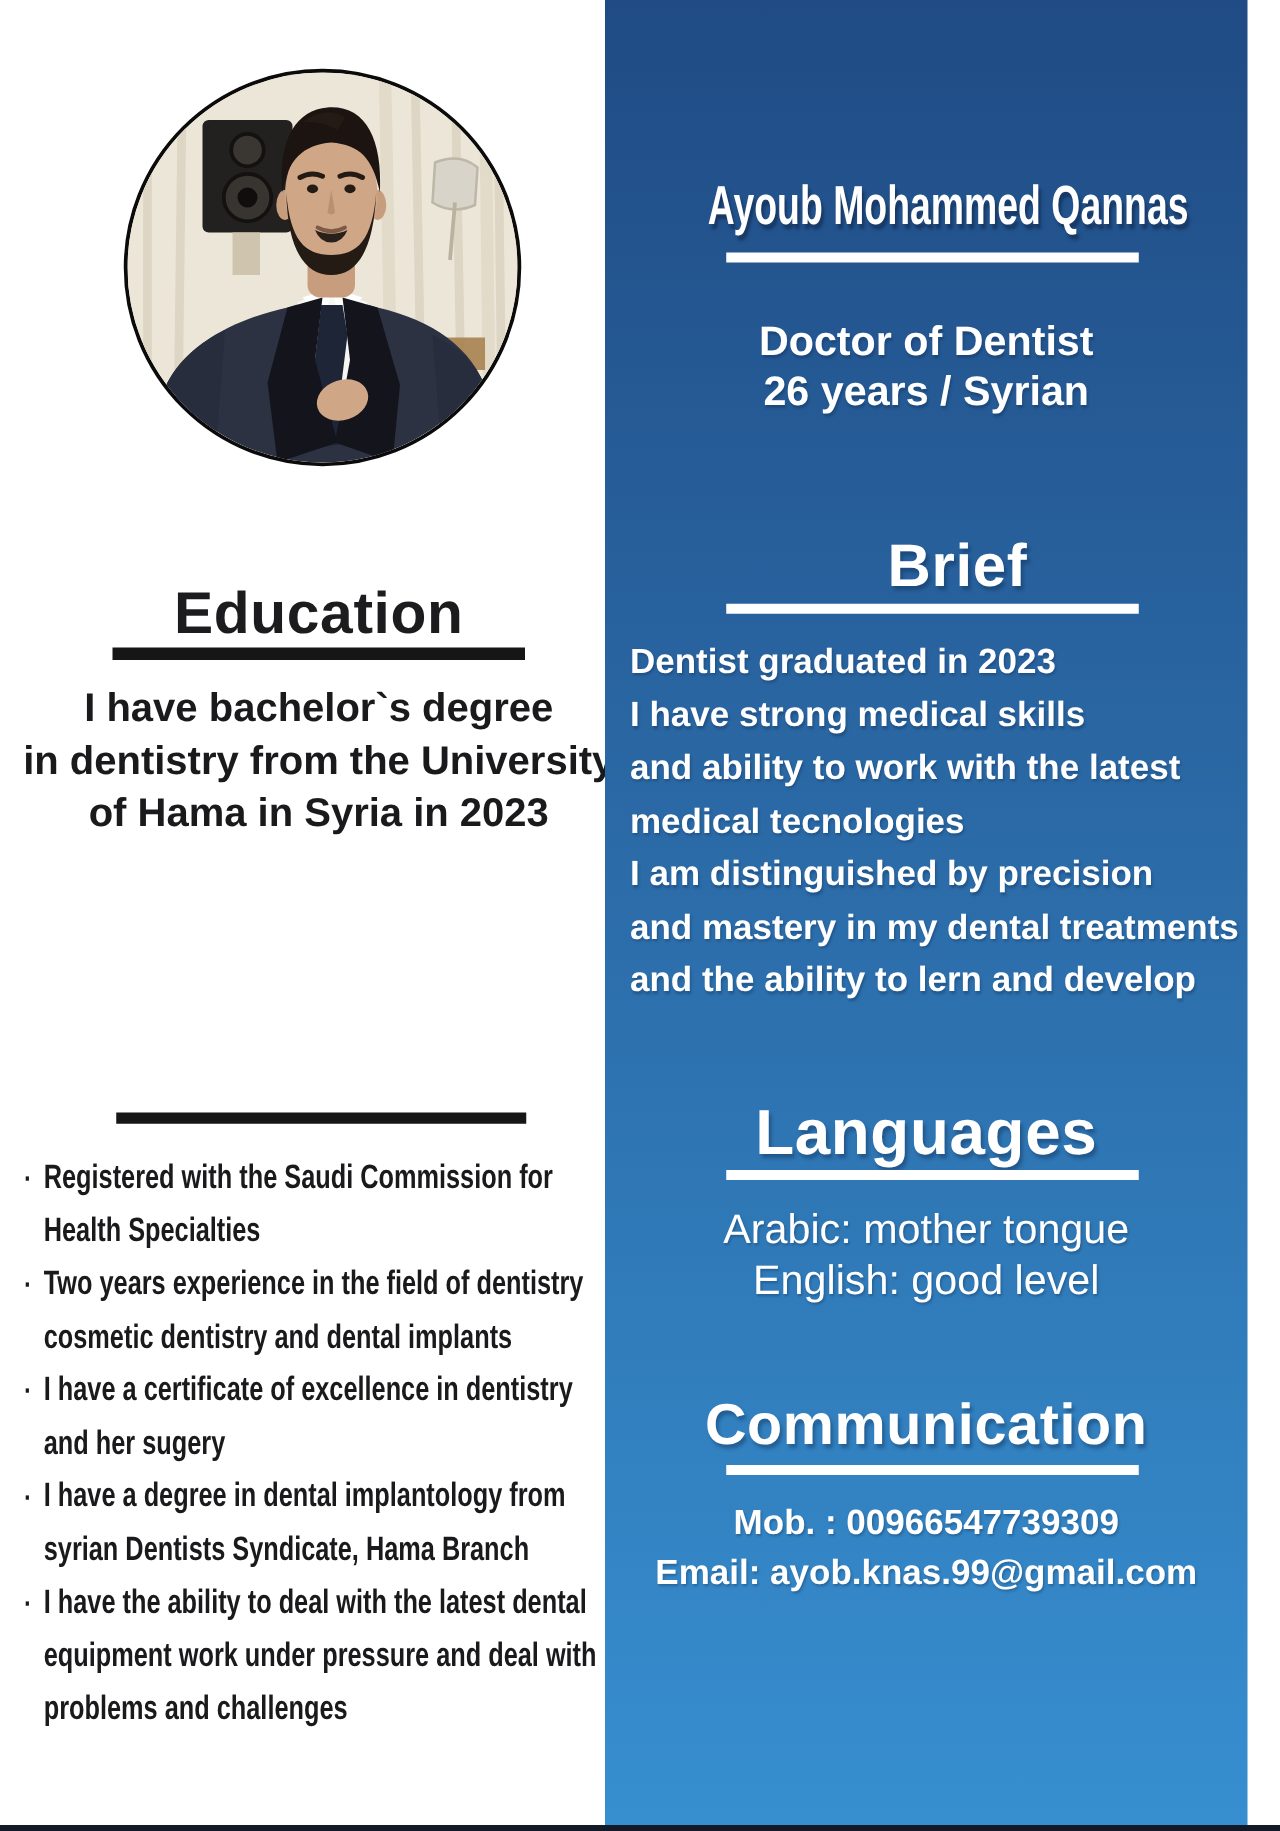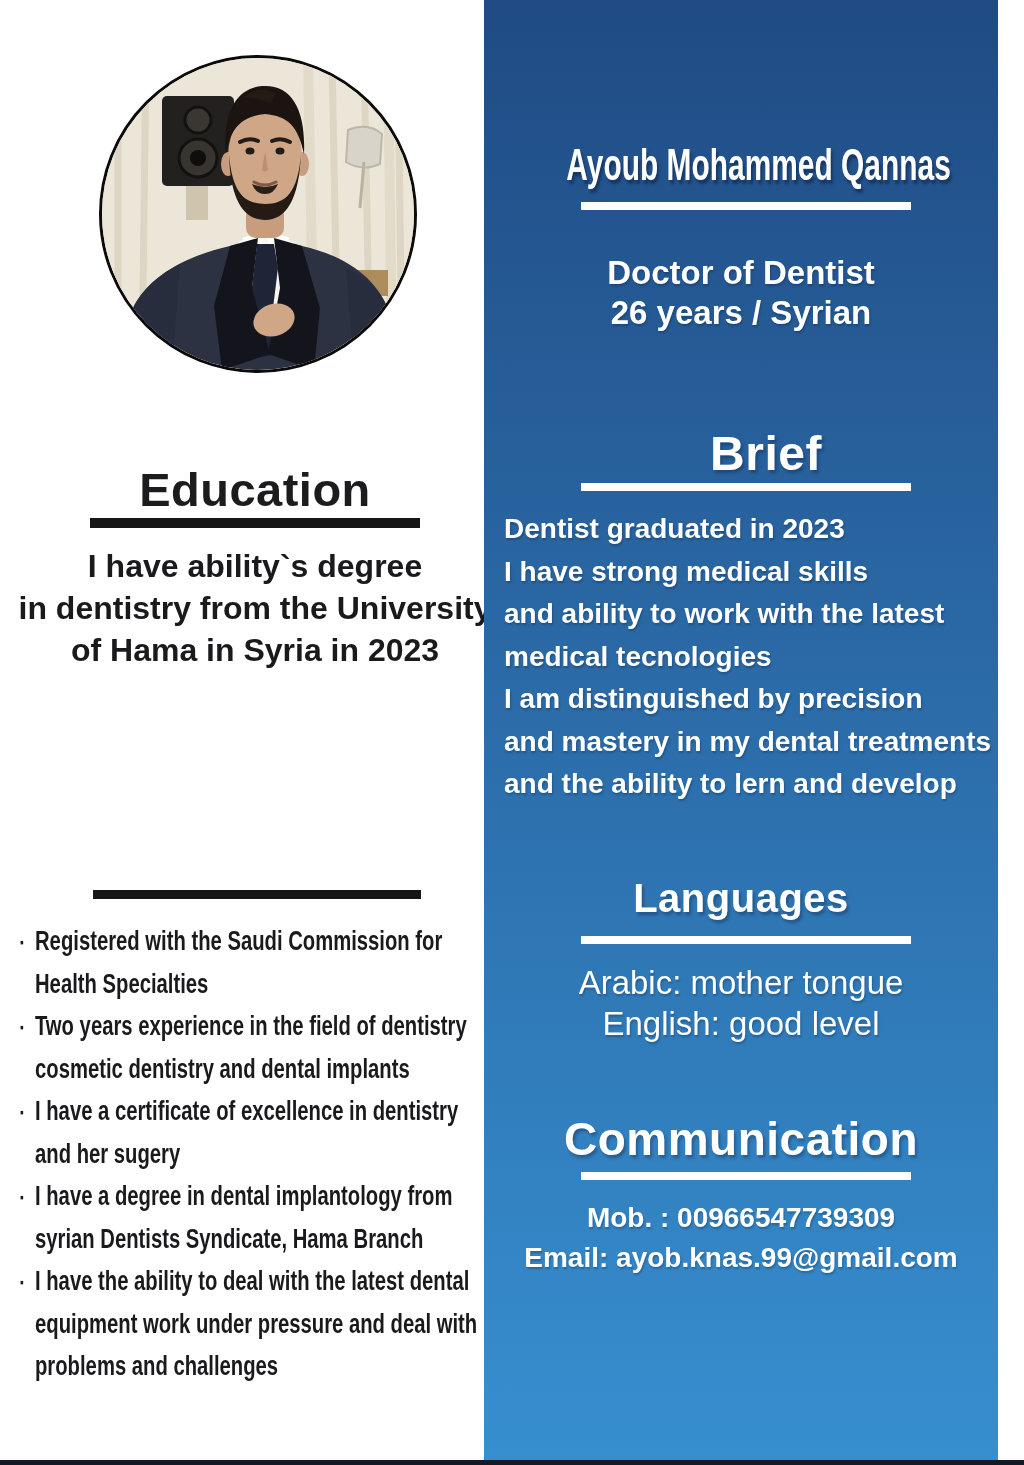--- a/index.html
+++ b/index.html
@@ -201,21 +201,21 @@
       <ellipse cx="148" cy="93" rx="4.5" ry="3.5" fill="#241b15"></ellipse>
       <ellipse cx="178" cy="93" rx="4.5" ry="3.5" fill="#241b15"></ellipse>
       <path d="M163 94 l-3 18 q3 3 6 0 Z" fill="#bb8f70"></path>
     </svg>
   </div>
 
   <div class="abs heading dark" style="left:0; top:462px; width:510px; font-size:47px;">Education</div>
   <div class="rule dark" style="left:90px; top:518px; width:330px; height:10px;"></div>
   <div class="abs edu-par">
 
-      <div class="line">I have ability`s degree</div>
+      <div class="line">I have bachelor`s degree</div>
 
       <div class="line">in dentistry from the University</div>
 
       <div class="line">of Hama in Syria in 2023</div>
     </div>
 
   <div class="rule dark" style="left:93px; top:890px; width:328px; height:9px;"></div>
   <div class="abs exp-list">
 
       <div class="exp-line">
@@ -286,21 +286,21 @@
 
         <div class="line">medical tecnologies</div>
 
         <div class="line">I am distinguished by precision</div>
 
         <div class="line">and mastery in my dental treatments</div>
 
         <div class="line">and the ability to lern and develop</div>
       </div>
 
-    <div class="abs heading light" style="top:876px; font-size:40px;">Languages</div>
+    <div class="abs heading light" style="top:876px; font-size:51px;">Languages</div>
     <div class="rule light" style="left:97px; top:936px; width:330px; height:8px;"></div>
     <div class="abs lang-body">
 
         <div class="line">Arabic: mother tongue</div>
 
         <div class="line">English: good level</div>
       </div>
 
     <div class="abs heading light" style="top:1112px; font-size:46px;">Communication</div>
     <div class="rule light" style="left:97px; top:1172px; width:330px; height:8px;"></div>

